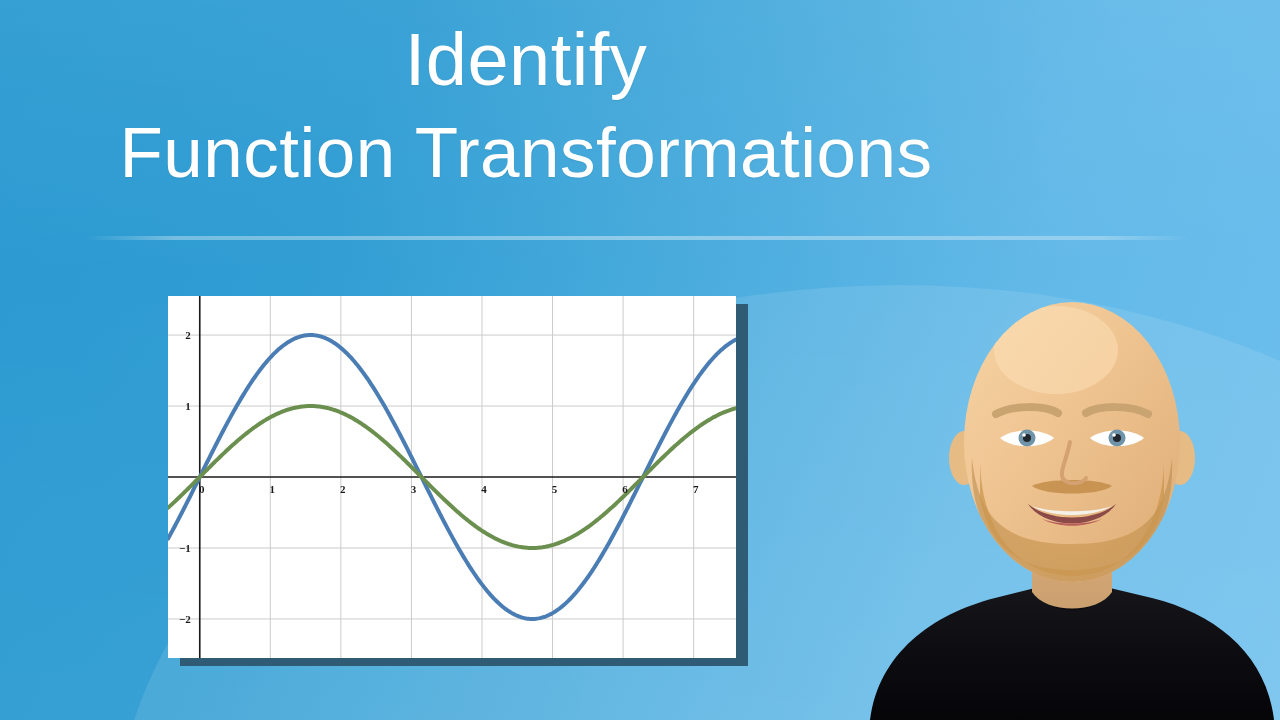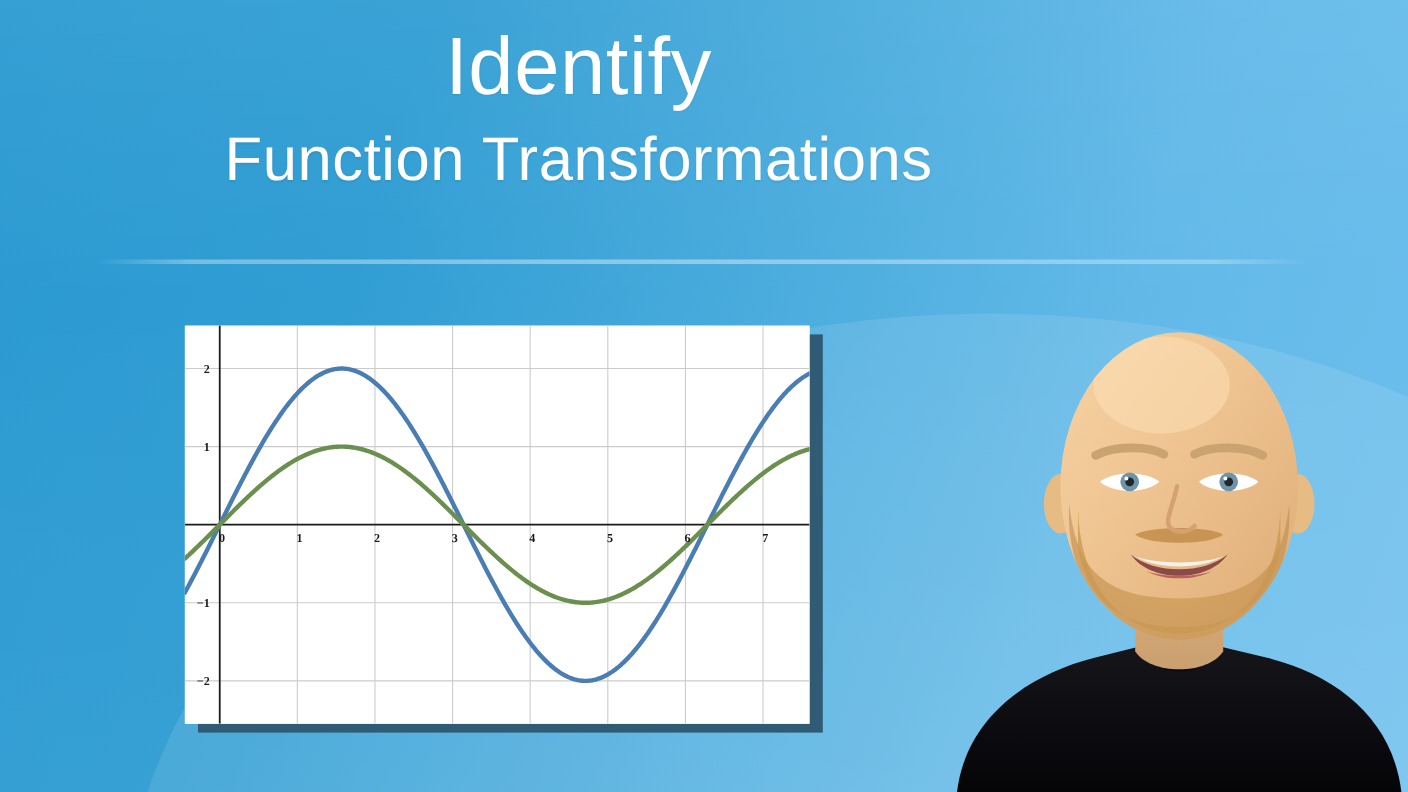--- a/index.html
+++ b/index.html
@@ -44,21 +44,21 @@
     color:#ffffff;
     line-height:1.03;
     text-shadow:0 1px 2px rgba(0,0,0,0.07);
   }
   #title-line1 {
     font-size:74px;
     font-weight:400;
     letter-spacing:0.5px;
   }
   #title-line2 {
-    font-size:56px;
+    font-size:71px;
     font-weight:400;
     letter-spacing:0.5px;
     margin-top:18px;
   }
 
   #title-divider {
     position:absolute;
     left:86px; top:236px;
     width:1104px; height:4px;
     background:linear-gradient(90deg,

